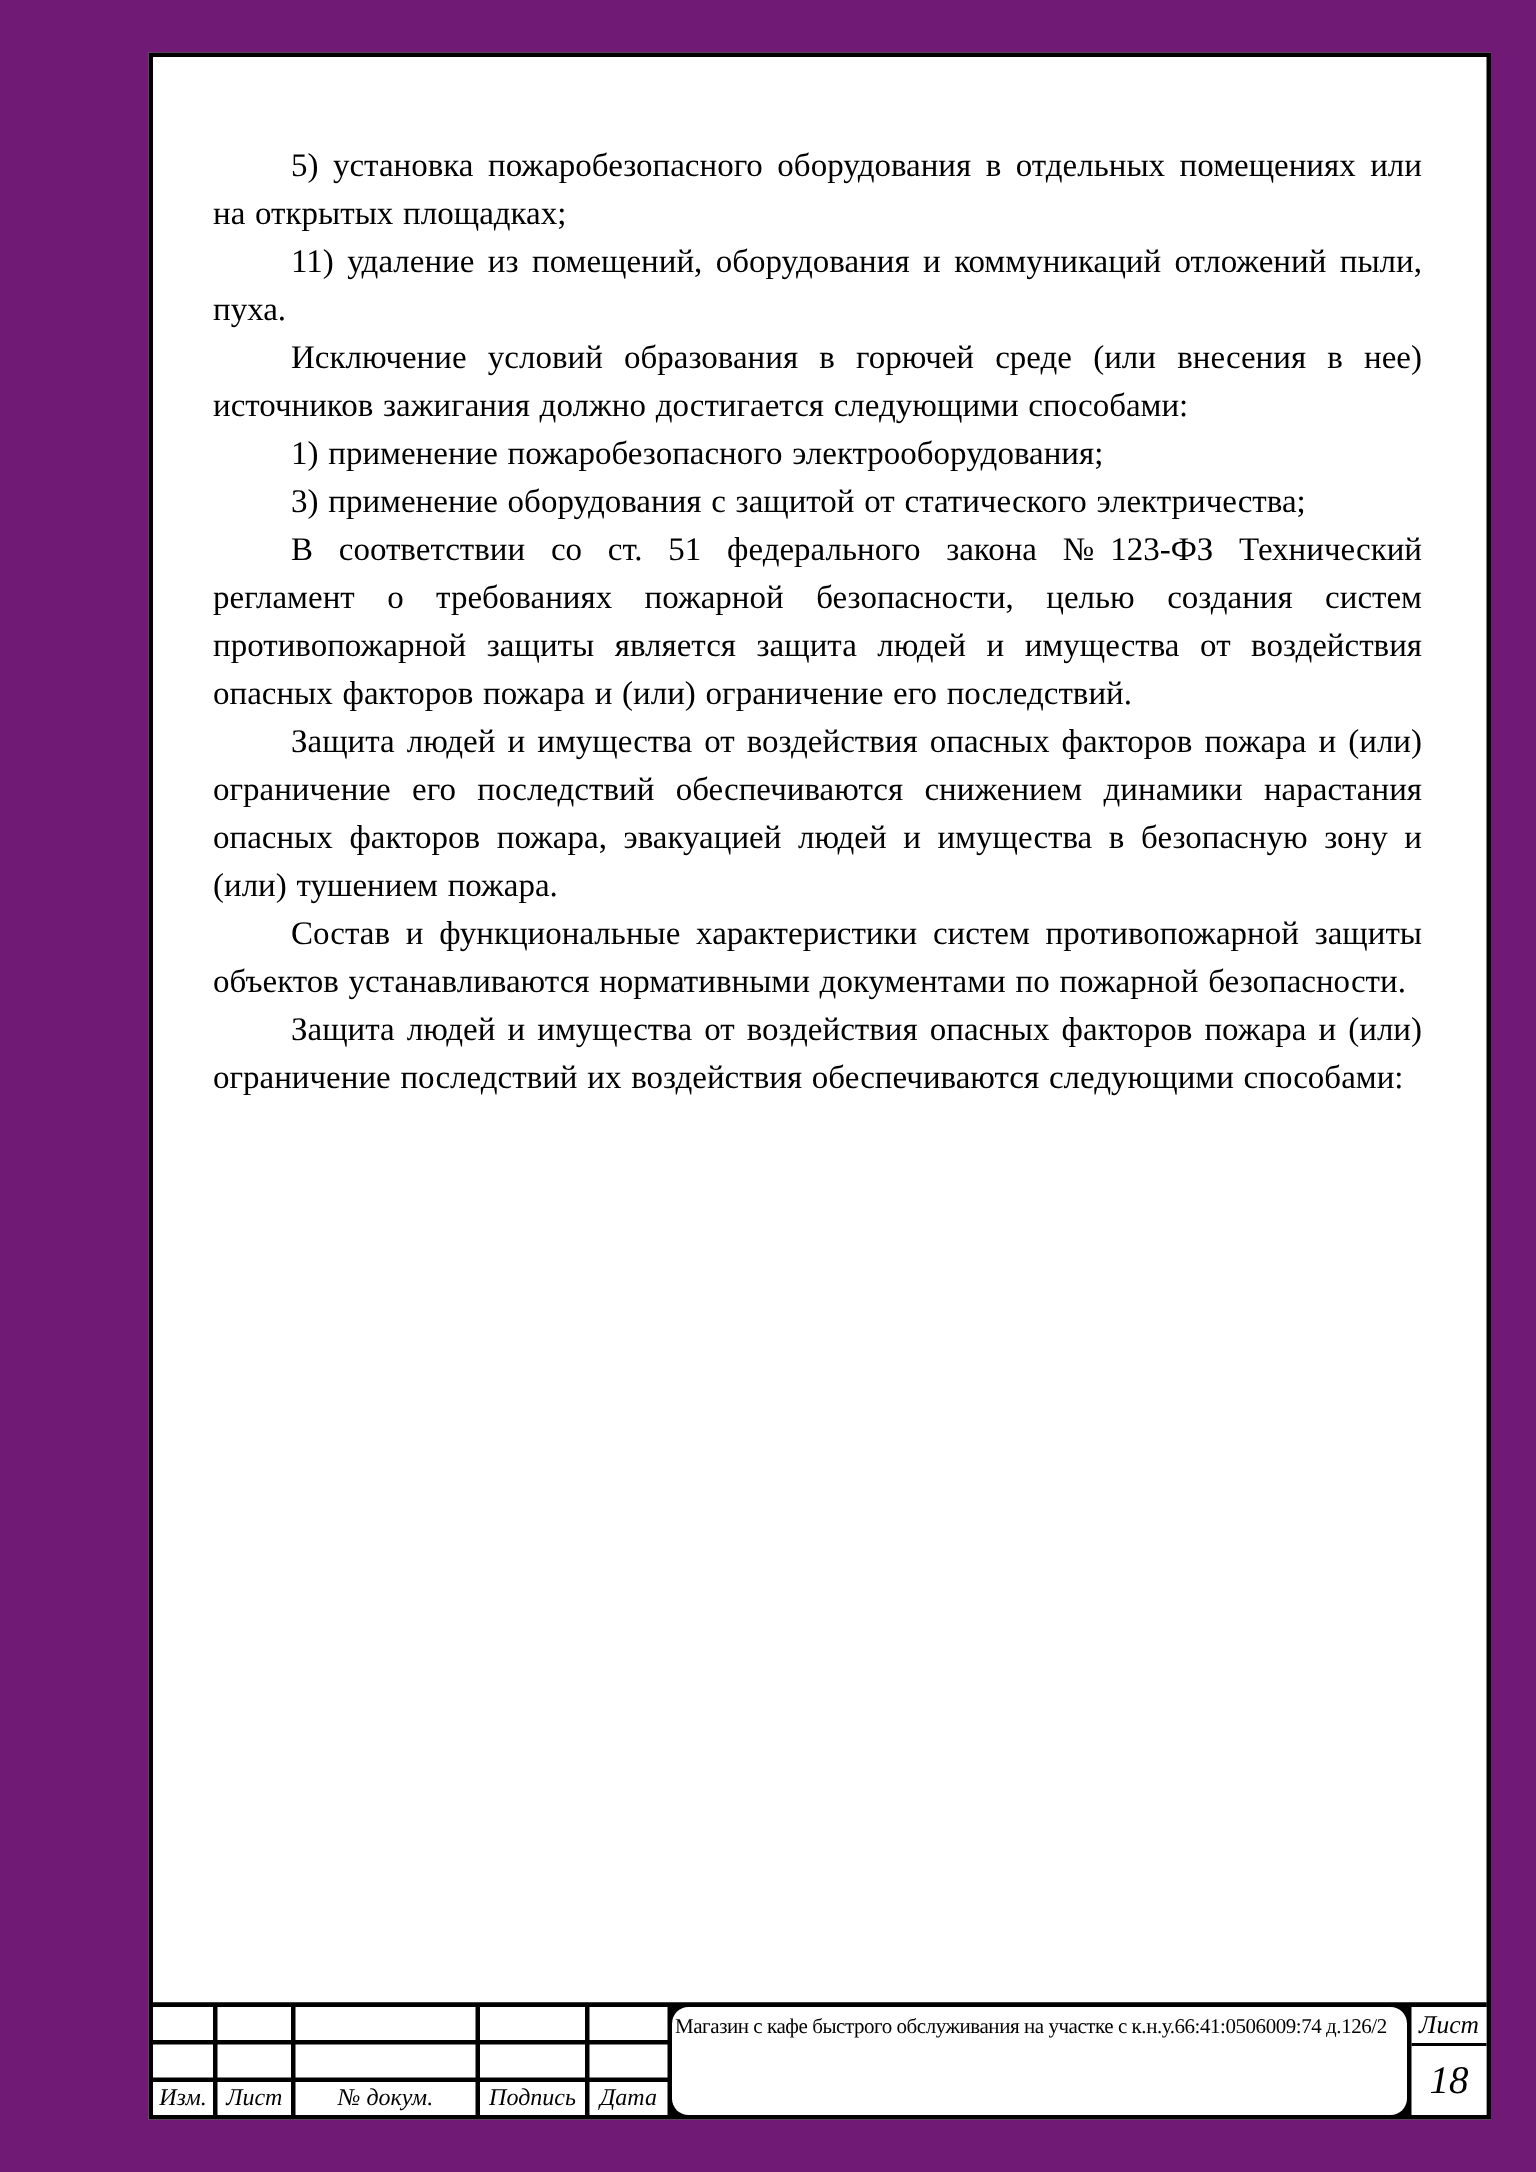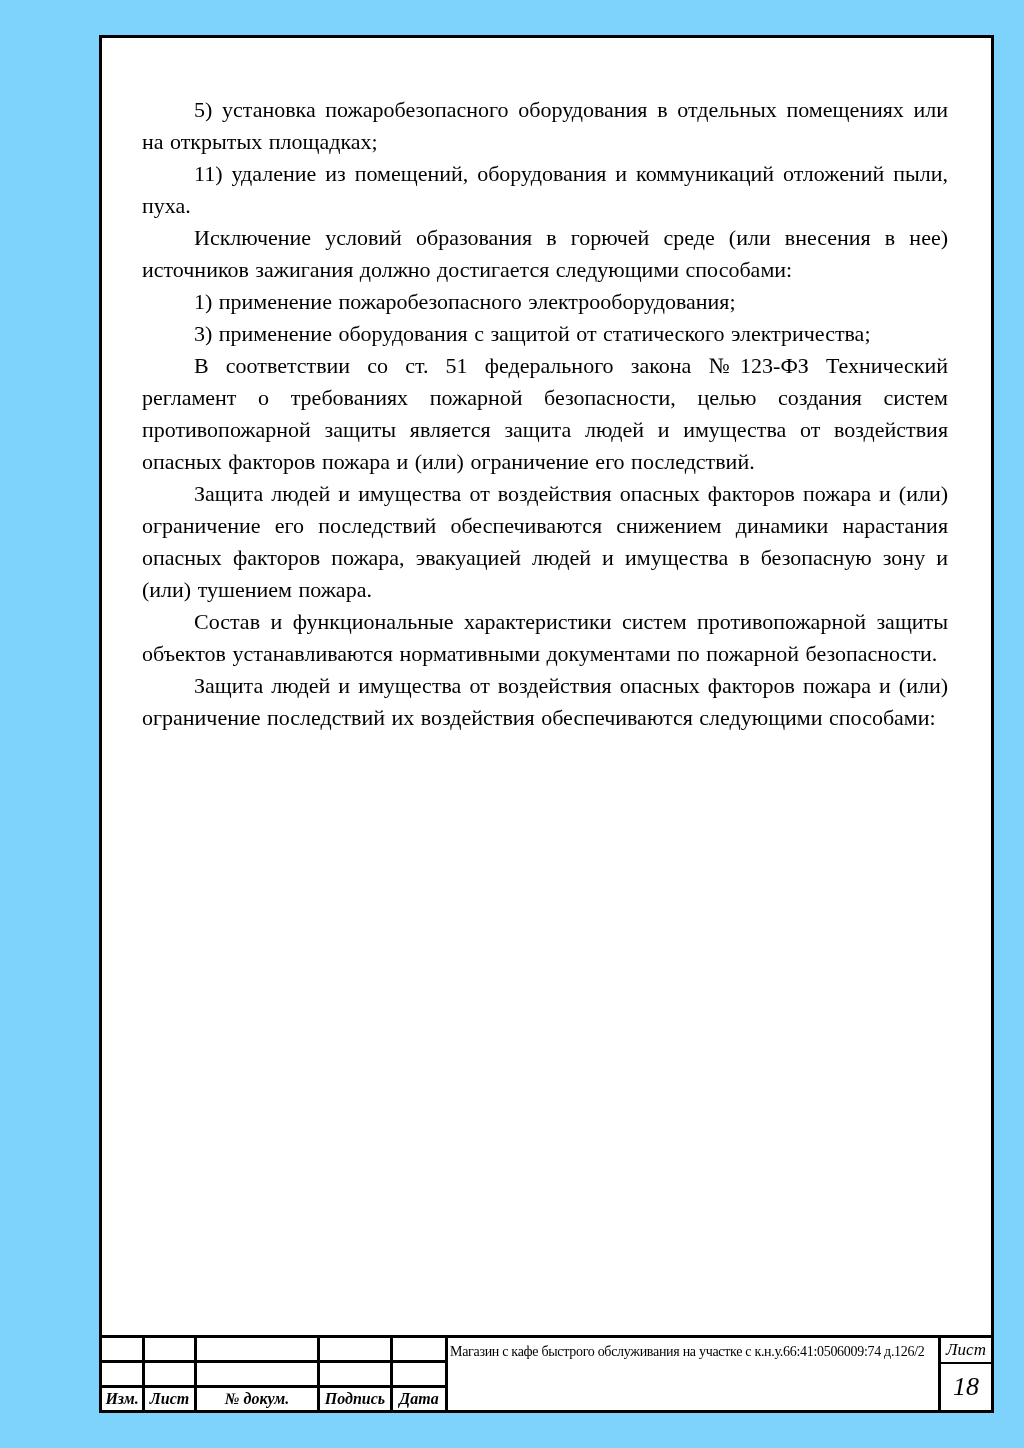--- a/index.html
+++ b/index.html
@@ -6,21 +6,21 @@
   html, body {
     width: 1024px; height: 1448px;
     background: #ffffff;
     font-family: "Liberation Serif", serif;
     color: #000000;
     overflow: hidden;
   }
   .page {
     position: relative;
     width: 1024px; height: 1448px;
-    background: #7dd3fc;
+    background: #701a75;
   }
   .frame {
     position: absolute;
     left: 99px; top: 35px;
     width: 895px; height: 1378px;
     border: 3px solid #000000;
     display: flex;
     flex-direction: column;
     background: #ffffff;
   }
@@ -50,38 +50,38 @@
     display: flex;
     gap: 3px;
   }
   .tb-left {
     flex: 0 0 343px;
     display: grid;
     grid-template-columns: 40px 49px 120px 70px 52px;
     grid-template-rows: 22px 22px 22px;
     gap: 3px;
     background: #000000;
-    font-weight: bold;
   }
   .tb-cell {
     background: #ffffff;
     display: flex;
     align-items: center;
     justify-content: center;
   }
   .tb-label {
     font-style: italic;
     font-size: 16px;
     white-space: nowrap;
     overflow: hidden;
   }
   .tb-title {
     flex: 1 1 auto;
     background: #ffffff;
     padding: 4px 2px 12px 2px;
+    border-radius: 11px;
   }
   .tb-title-text {
     font-size: 14px;
     letter-spacing: -0.3px;
     white-space: nowrap;
     overflow: hidden;
     line-height: 20px;
   }
   .tb-sheet {
     flex: 0 0 50px;

